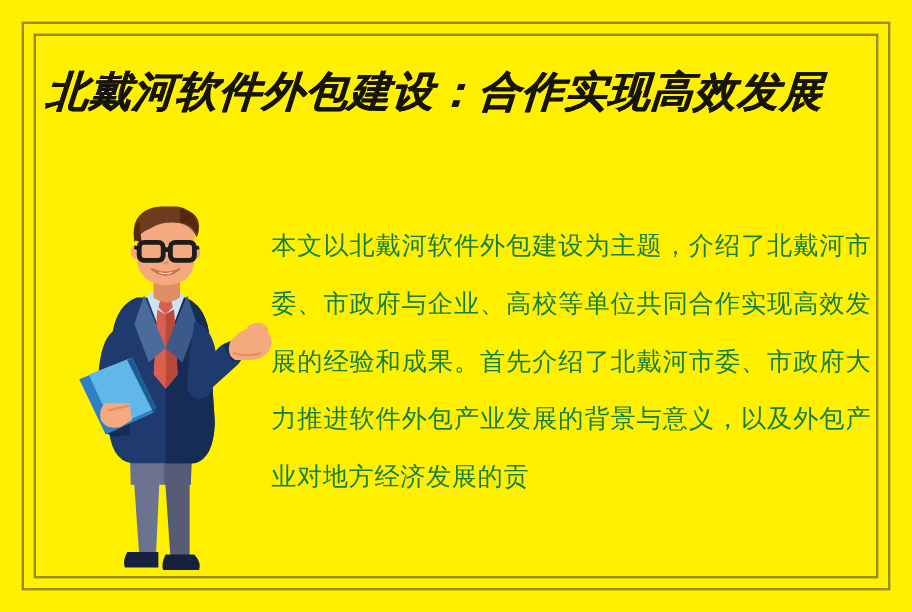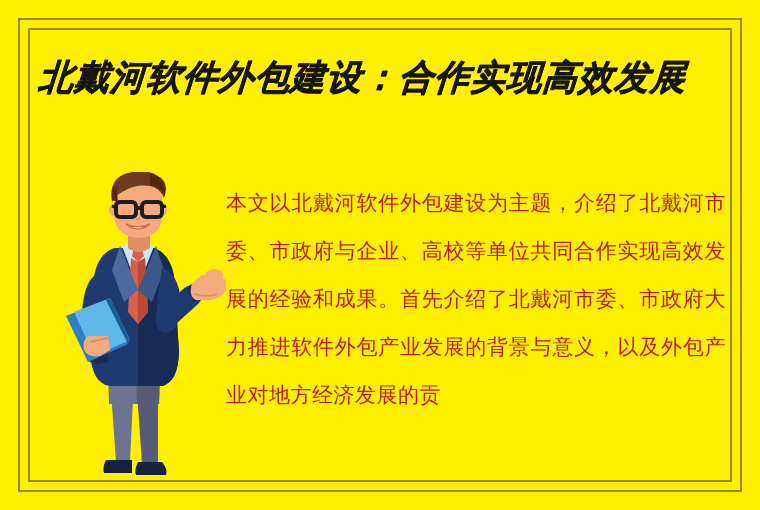--- a/index.html
+++ b/index.html
@@ -63,24 +63,24 @@
     transform-origin: left top;
   }
 
   
   .body-text {
     position: absolute;
     left: 226px;
     top: 181px;
     width: 500px;
     height: 300px;
-    font-family: Liberation Mono, monospace;
+    font-family: Liberation Serif, serif;
     font-size: 21px;
     line-height: 48px;
-    color: #b91c1c;
+    color: #15803d;
     text-align: justify;
     text-align-last: left;
     letter-spacing: 0.5px;
     overflow: hidden;
   }
 
   
   .illustration {
     position: absolute;
     left: 58px;

